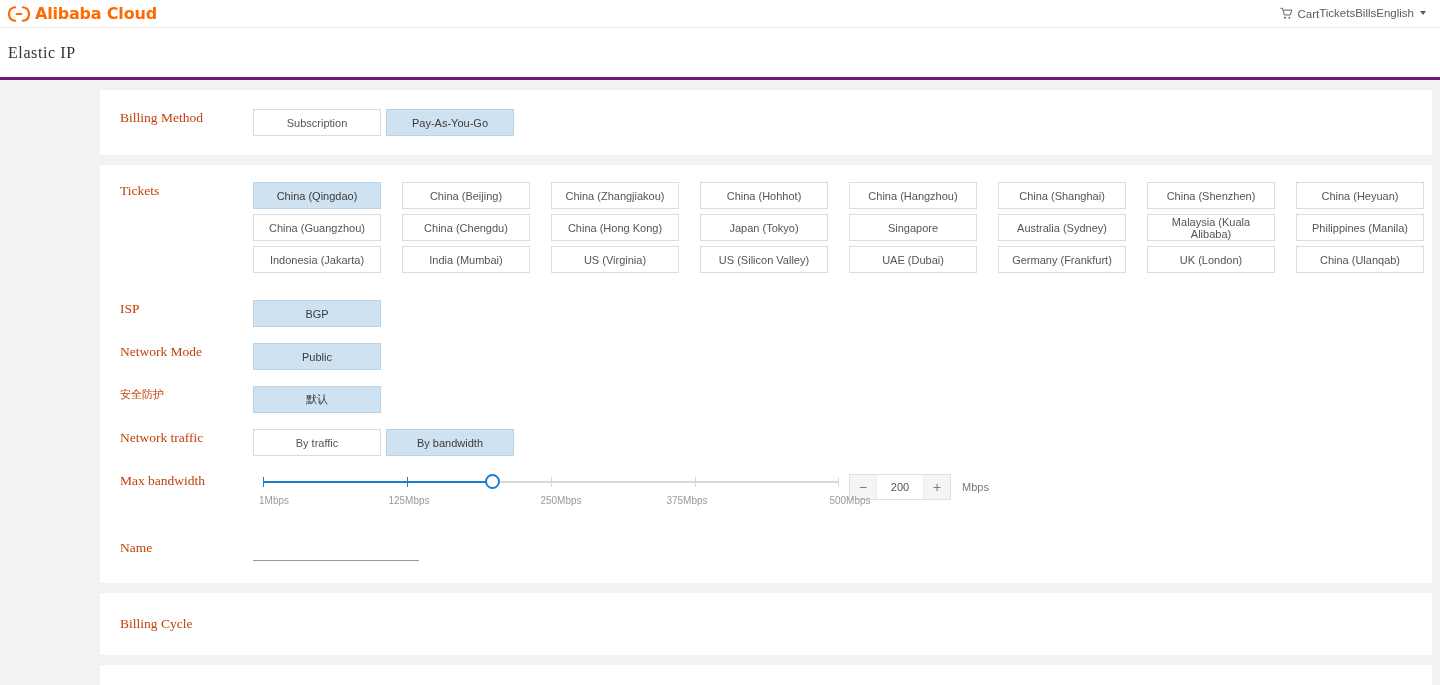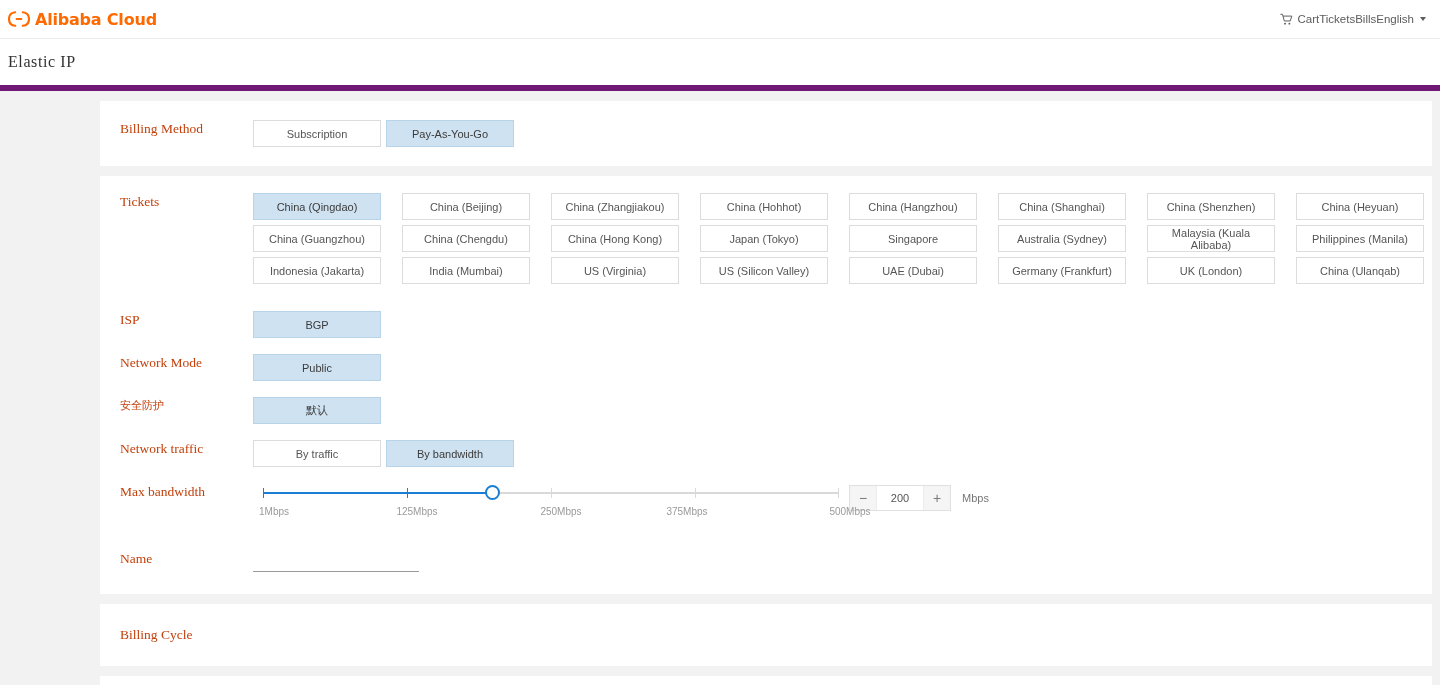--- a/index.html
+++ b/index.html
@@ -6,21 +6,21 @@
   html, body {
     margin: 0; padding: 0;
     width: 1440px; height: 685px;
     background: #f2f2f2;
     font-family: "Liberation Sans", sans-serif;
     overflow: hidden;
   }
 
   
   .topbar {
-    height: 39px;
+    height: 28px;
     background: #ffffff;
     display: flex;
     align-items: center;
     justify-content: space-between;
     padding: 0 14px 0 8px;
     border-bottom: 1px solid #ededed;
   }
   .logo { display: flex; align-items: center; gap: 5px; }
   .logo-mark { display: block; }
   .logo-text {
@@ -49,21 +49,21 @@
     margin-left: 2px;
   }
 
   
   .page-title-bar {
     height: 52px;
     background: #ffffff;
     display: flex;
     align-items: center;
     padding-left: 8px;
-    border-bottom: 6px solid #701a75;
+    border-bottom: 3px solid #701a75;
   }
   .page-title {
     font-family: "Liberation Serif", serif;
     font-size: 16px;
     color: #333333;
     letter-spacing: 0.6px;
   }
 
   
   .panel {
@@ -360,21 +360,21 @@
             <div class="track-fill" style="width:229px;"></div>
             <div class="tick on" style="left:0px;"></div>
             <div class="tick on" style="left:144px;"></div>
             <div class="tick" style="left:288px;"></div>
             <div class="tick" style="left:432px;"></div>
             <div class="tick" style="left:575px;"></div>
             <div class="handle" style="left:229px;"></div>
           </div>
           <div class="tick-labels">
             <span class="tick-label first" style="left:6px;">1Mbps</span>
-            <span class="tick-label" style="left:164px;">125Mbps</span>
+            <span class="tick-label" style="left:156px;">125Mbps</span>
             <span class="tick-label" style="left:308px;">250Mbps</span>
             <span class="tick-label" style="left:434px;">375Mbps</span>
             <span class="tick-label" style="left:597px;">500Mbps</span>
           </div>
         </div>
 
         <div style="display:flex; align-items:flex-start; padding-top:2px;">
           <div class="stepper">
             <div class="step-btn">−</div>
             <div class="step-val">200</div>

